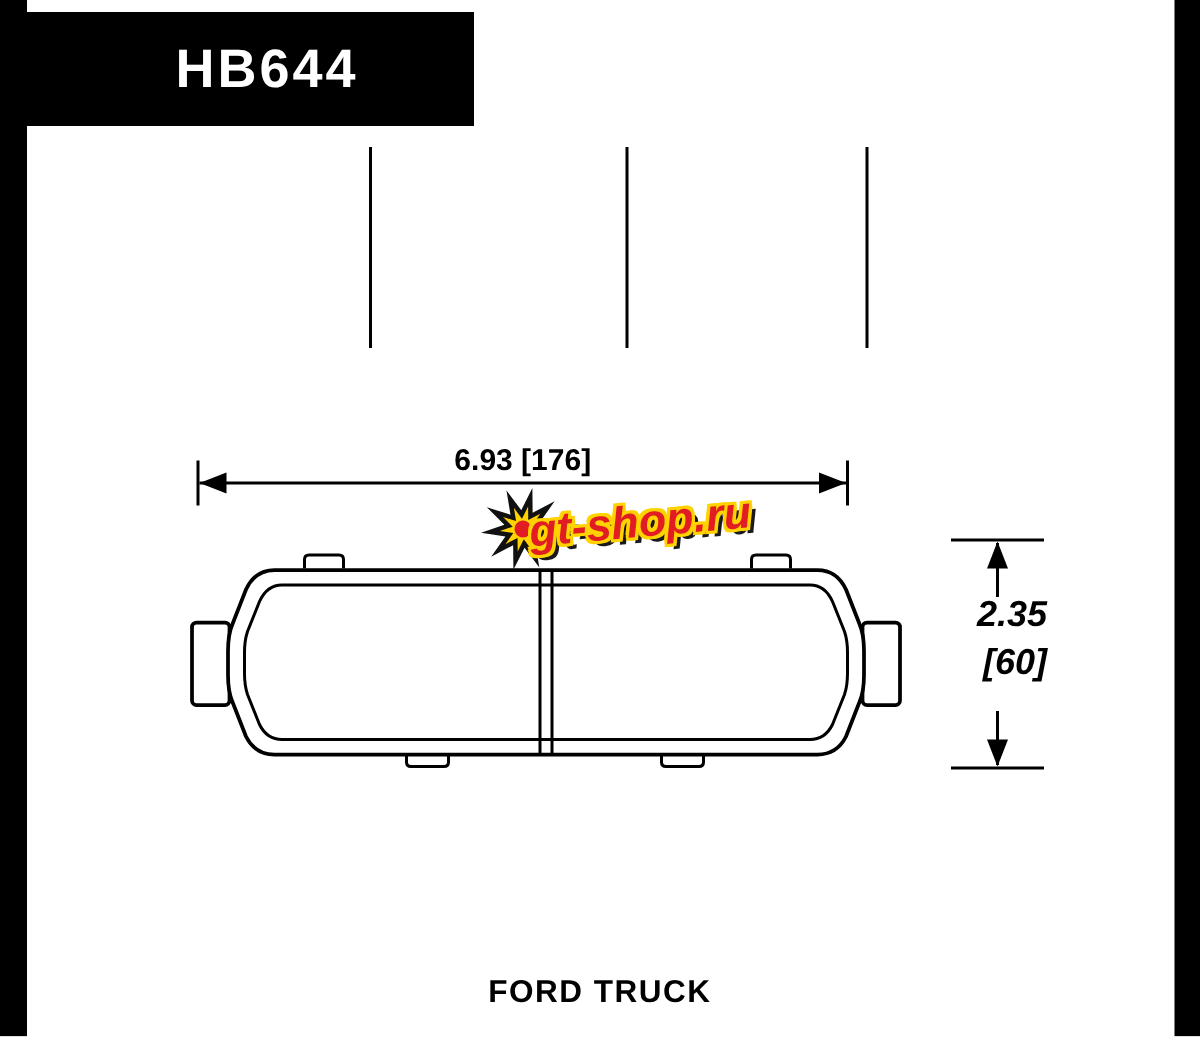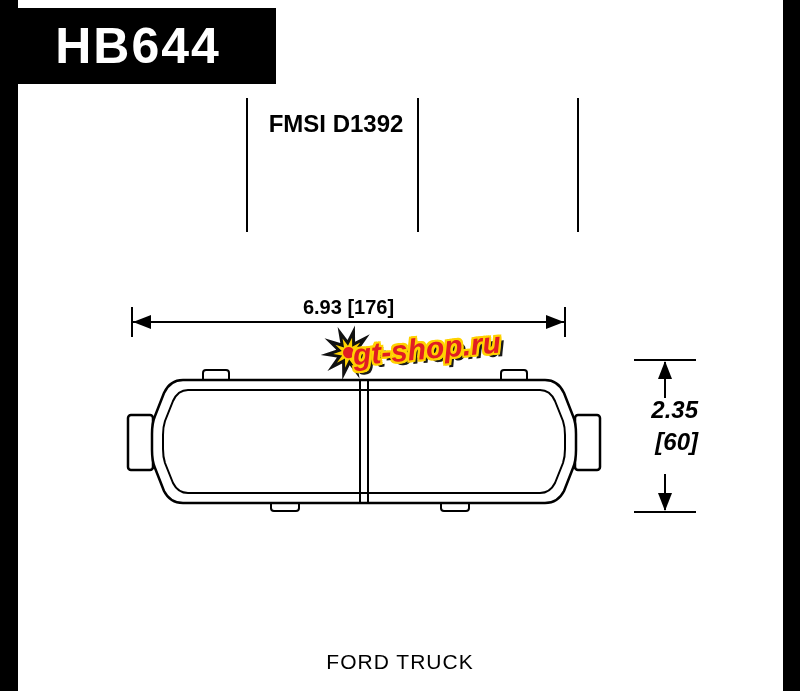--- a/index.html
+++ b/index.html
@@ -14,21 +14,21 @@
   }
   .edge-bar { position: absolute; top: 0; height: 691px; background: #000; }
   .edge-bar.left  { left: 0;  width: 18px; }
   .edge-bar.right { right: 0; width: 17px; }
 
   .part-box {
     position: absolute; left: 0; top: 8px;
     width: 276px; height: 76px;
     background: #000; color: #fff;
     display: flex; align-items: center; justify-content: center;
-    font-size: 50px; font-weight: bold; letter-spacing: 2px;
+    font-size: 36px; font-weight: bold; letter-spacing: 2px; padding-left: 40px;
   }
 
   .spec-text { position: absolute; font-size: 24px; font-weight: bold; text-align: center; line-height: 28px; }
   .spec-compounds { left: 116px; top: 110px; width: 120px; }
   .spec-fmsi      { left: 256px; top: 110px; width: 160px; }
   .spec-thick     { left: 583px; top: 110px; width: 120px; }
 
   .v-divider { position: absolute; width: 2px; height: 134px; top: 98px; background: #000; }
   .v-divider.d1 { left: 246px; }
   .v-divider.d2 { left: 417px; }
@@ -72,35 +72,34 @@
                transform: rotate(-5deg); }
   .wm-burst { position: absolute; left: -14px; top: -8px; z-index: 0; }
   .wm-text { position: relative; z-index: 1; display: inline-block; margin-left: 18px; margin-top: 6px;
              font-size: 30px; font-weight: bold; font-style: italic; color: #e11d23;
              text-shadow:
                -2px -2px 0 #ffd200, 2px -2px 0 #ffd200, -2px 2px 0 #ffd200, 2px 2px 0 #ffd200,
                -2px 0 0 #ffd200, 2px 0 0 #ffd200, 0 -2px 0 #ffd200, 0 2px 0 #ffd200,
                4px 4px 0 #1a1a1a; }
 
   .footer-text { position: absolute; left: 0; right: 0; top: 650px; text-align: center;
-                 font-size: 21px; font-weight: normal; letter-spacing: 1px; }
+                 font-size: 21px; font-weight: bold; letter-spacing: 1px; }
 </style>
 </head>
 <body>
 
 <div id="page">
 
   <div class="edge-bar left"></div>
   <div class="edge-bar right"></div>
 
   <div class="part-box">
     <span>HB644</span>
   </div>
 
-  <div class="spec-text spec-fmsi">FMSI D1392</div>
 
   <div class="v-divider d1"></div>
   <div class="v-divider d2"></div>
   <div class="v-divider d3"></div>
 
   <div class="dim-h">
     <div class="dim-h-text">6.93 [176]</div>
     <div class="dim-h-line"></div>
     <div class="dim-h-tick left"></div>
     <div class="dim-h-tick right"></div>

